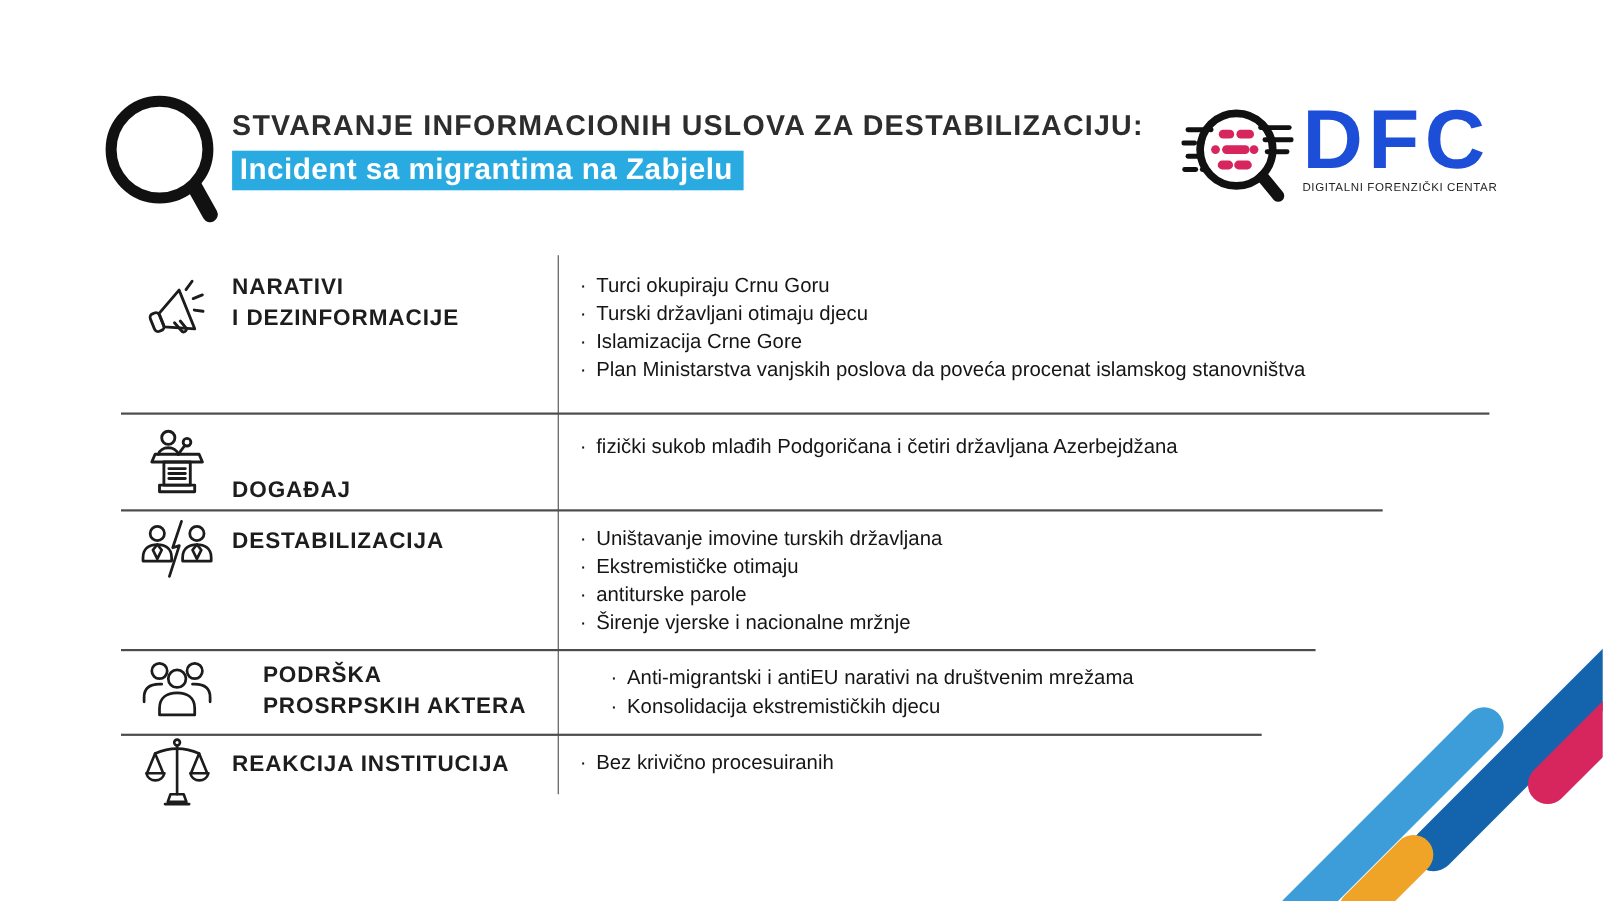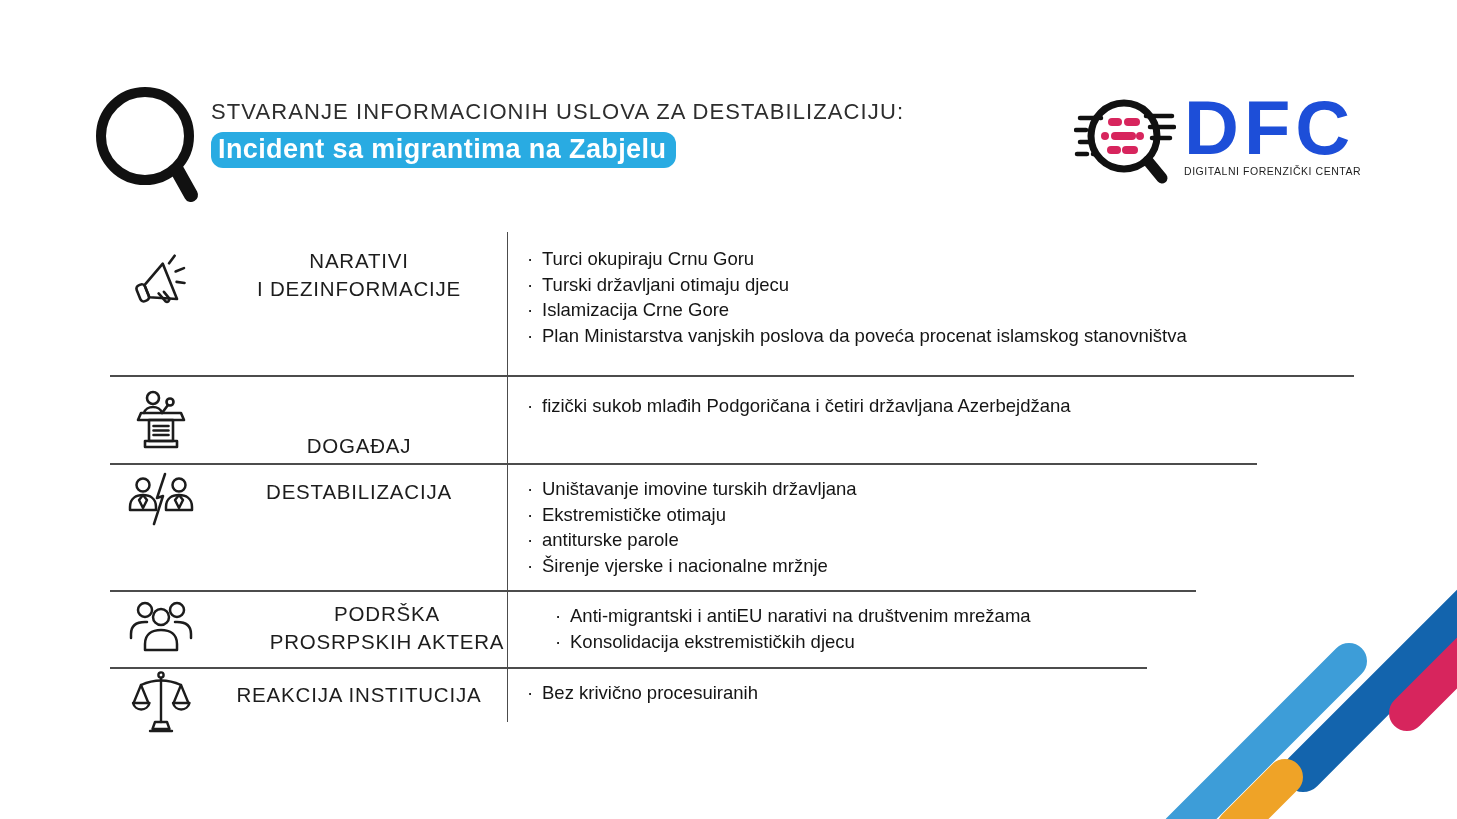--- a/index.html
+++ b/index.html
@@ -5,24 +5,24 @@
   html,body{margin:0;padding:0;}
   body{
     width:1457px;height:819px;background:#ffffff;position:relative;overflow:hidden;
     font-family:"Liberation Sans","DejaVu Sans",sans-serif;color:#1a1a1a;
   }
   .page{position:absolute;inset:0;}
 
   
   .magnifier-main{position:absolute;left:90px;top:80px;}
   .header{position:absolute;left:211px;top:99px;}
-  .header-title{font-size:22px;letter-spacing:1.1px;color:#2d2d2d;font-weight:400;white-space:nowrap;}
+  .header-title{font-size:26px;letter-spacing:1.1px;color:#2d2d2d;font-weight:700;white-space:nowrap;}
   .header-subtitle{
     display:inline-block;margin-top:7px;background:#29abe2;color:#ffffff;
-    font-weight:700;font-size:27px;line-height:33px;padding:1px 10px 2px 7px;letter-spacing:0.4px;white-space:nowrap;border-radius:12px;
+    font-weight:700;font-size:27px;line-height:33px;padding:1px 10px 2px 7px;letter-spacing:0.4px;white-space:nowrap;
   }
 
   
   .logo{position:absolute;left:1074px;top:94px;display:flex;align-items:flex-start;}
   .logo-mark{flex:none;}
   .logo-text-block{margin-left:8px;margin-top:3px;}
   .logo-acronym{font-size:76px;font-weight:700;letter-spacing:5px;line-height:62px;color:#1d4ed8;}
   .logo-tagline{font-size:10.5px;letter-spacing:0.55px;color:#1e1e1e;margin-top:6px;white-space:nowrap;}
 
   
@@ -37,21 +37,21 @@
   .row{position:absolute;left:0;width:100%;display:flex;align-items:flex-start;}
   .row-1{top:0;height:143px;}
   .row-2{top:143px;height:88px;}
   .row-3{top:232px;height:129px;}
   .row-4{top:358px;height:77px;}
   .row-5{top:435px;height:70px;}
 
   .cell-icon{width:101px;flex:none;display:flex;justify-content:center;}
   .cell-label{
     width:296px;flex:none;font-size:20.5px;letter-spacing:0.8px;
-    color:#1d1d1d;line-height:28px;font-weight:400;text-align:center;
+    color:#1d1d1d;line-height:28px;font-weight:700;
   }
   .cell-content{flex:1;padding-left:20px;font-size:18.5px;color:#151515;line-height:25.5px;}
 
   .row-1 .cell-icon{padding-top:16px;} .row-1 .cell-label{padding-top:15px;} .row-1 .cell-content{padding-top:14px;}
   .row-2 .cell-icon{padding-top:12px;} .row-2 .cell-label{padding-top:26px;margin-top:31px;} .row-2 .cell-content{padding-top:18px;}
   .row-3 .cell-icon{padding-top:8px;}  .row-3 .cell-label{padding-top:14px;} .row-3 .cell-content{padding-top:12px;}
   .row-4 .cell-icon{padding-top:8px;}  .row-4 .cell-label{padding-top:10px;margin-left:28px;} .row-4 .cell-content{padding-top:13px;}
   .row-5 .cell-icon{padding-top:3px;}  .row-5 .cell-label{padding-top:14px;} .row-5 .cell-content{padding-top:13px;}
 
   .lead{font-weight:700;}

